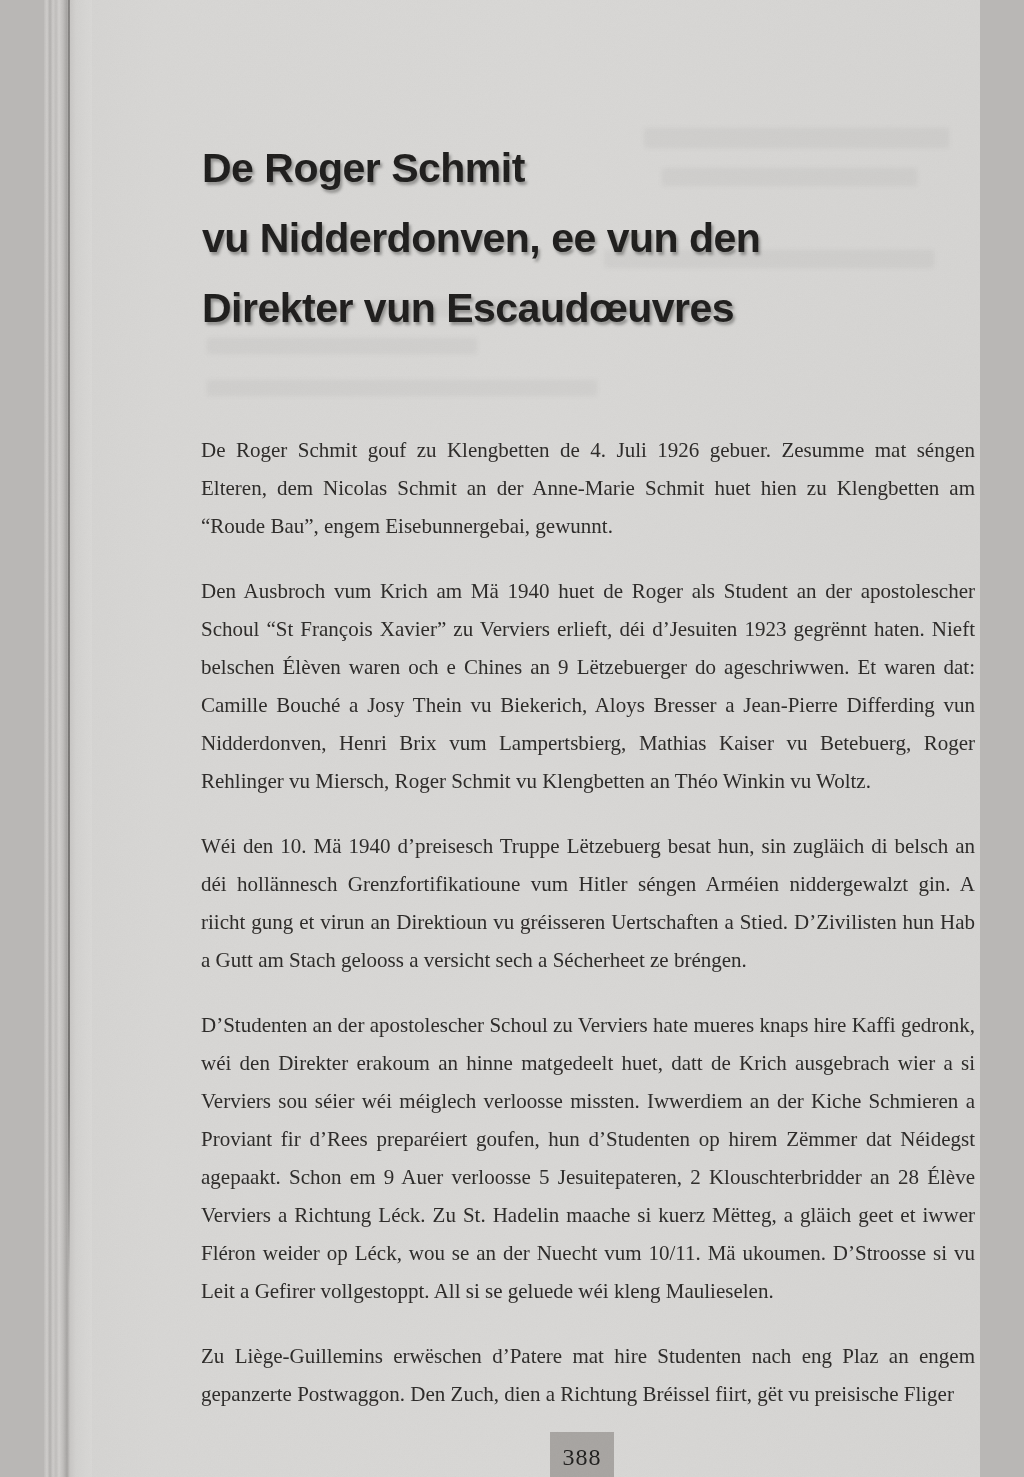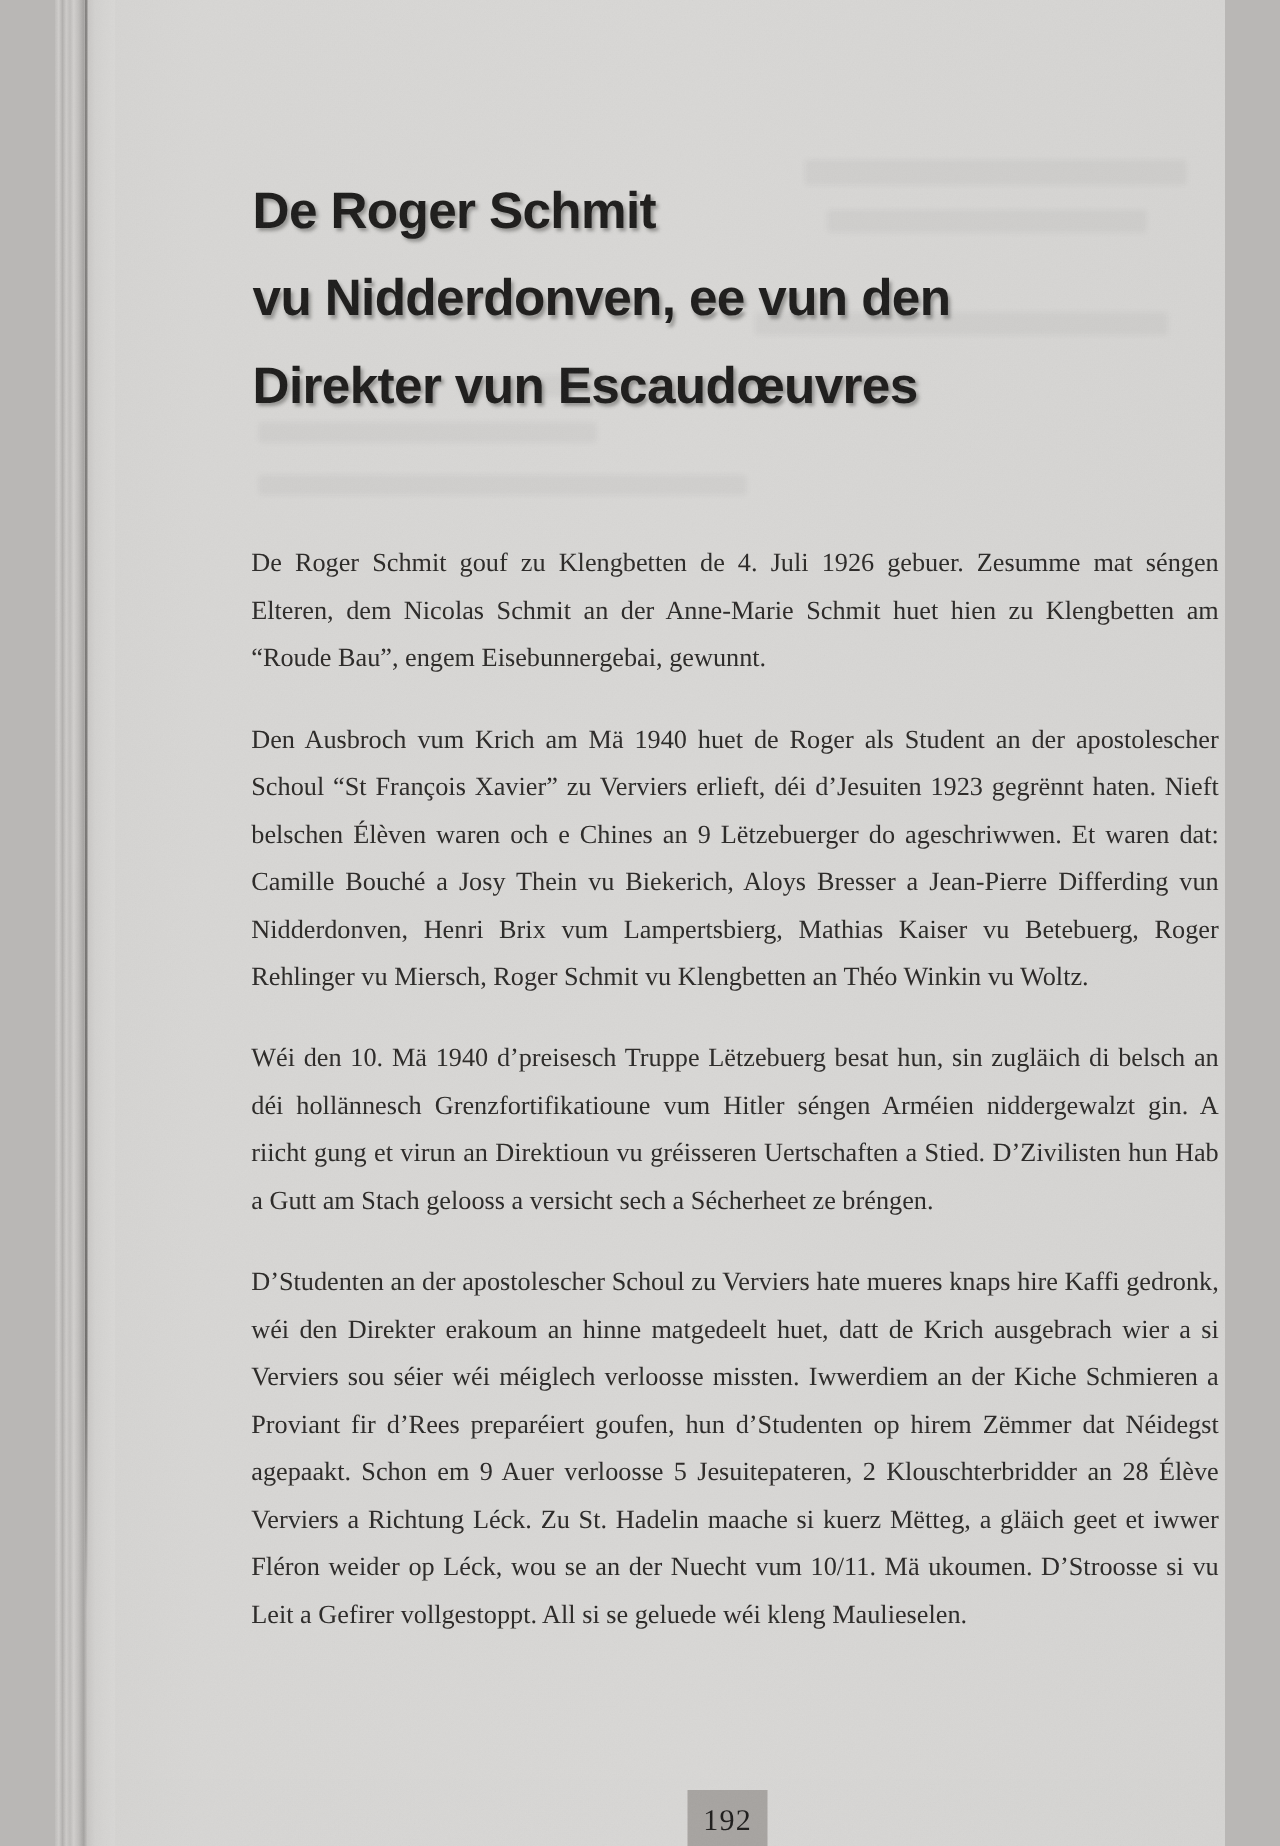--- a/index.html
+++ b/index.html
@@ -118,24 +118,25 @@
     <div>De Roger Schmit</div>
     <div>vu Nidderdonven, ee vun den</div>
     <div>Direkter vun Escaudœuvres</div>
   </h1>
 
   <div class="body-text">
     <p>De Roger Schmit gouf zu Klengbetten de 4. Juli 1926 gebuer. Zesumme mat séngen Elteren, dem Nicolas Schmit an der Anne-Marie Schmit huet hien zu Klengbetten am “Roude Bau”, engem Eisebunnergebai, gewunnt.</p>
     <p>Den Ausbroch vum Krich am Mä 1940 huet de Roger als Student an der apostolescher Schoul “St François Xavier” zu Verviers erlieft, déi d’Jesuiten 1923 gegrënnt haten. Nieft belschen Élèven waren och e Chines an 9 Lëtzebuerger do ageschriwwen. Et waren dat: Camille Bouché a Josy Thein vu Biekerich, Aloys Bresser a Jean-Pierre Differding vun Nidderdonven, Henri Brix vum Lampertsbierg, Mathias Kaiser vu Betebuerg, Roger Rehlinger vu Miersch, Roger Schmit vu Klengbetten an Théo Winkin vu Woltz.</p>
     <p>Wéi den 10. Mä 1940 d’preisesch Truppe Lëtzebuerg besat hun, sin zugläich di belsch an déi hollännesch Grenzfortifikatioune vum Hitler séngen Arméien niddergewalzt gin. A riicht gung et virun an Direktioun vu gréisseren Uertschaften a Stied. D’Zivilisten hun Hab a Gutt am Stach gelooss a versicht sech a Sécherheet ze bréngen.</p>
     <p>D’Studenten an der apostolescher Schoul zu Verviers hate mueres knaps hire Kaffi gedronk, wéi den Direkter erakoum an hinne matgedeelt huet, datt de Krich ausgebrach wier a si Verviers sou séier wéi méiglech verloosse missten. Iwwerdiem an der Kiche Schmieren a Proviant fir d’Rees preparéiert goufen, hun d’Studenten op hirem Zëmmer dat Néidegst agepaakt. Schon em 9 Auer verloosse 5 Jesuitepateren, 2 Klouschterbridder an 28 Élève Verviers a Richtung Léck. Zu St. Hadelin maache si kuerz Mëtteg, a gläich geet et iwwer Fléron weider op Léck, wou se an der Nuecht vum 10/11. Mä ukoumen. D’Stroosse si vu Leit a Gefirer vollgestoppt. All si se geluede wéi kleng Maulieselen.</p>
+    <p>Zu Liège-Guillemins erwëschen d’Patere mat hire Studenten nach eng Plaz an engem gepanzerte Postwaggon. Den Zuch, dien a Richtung Bréissel fiirt, gët vu preisische Fliger</p>
   </div>
 
   <div class="pagenum-box">
-    <span>192</span>
+    <span>388</span>
   </div>
 
   <svg class="grain" xmlns="http://www.w3.org/2000/svg">
     <filter id="noise">
       <feTurbulence type="fractalNoise" baseFrequency="0.9" numOctaves="2" stitchTiles="stitch"></feTurbulence>
       <feColorMatrix type="saturate" values="0"></feColorMatrix>
     </filter>
     <rect width="1024" height="1477" filter="url(#noise)"></rect>
   </svg>
 

